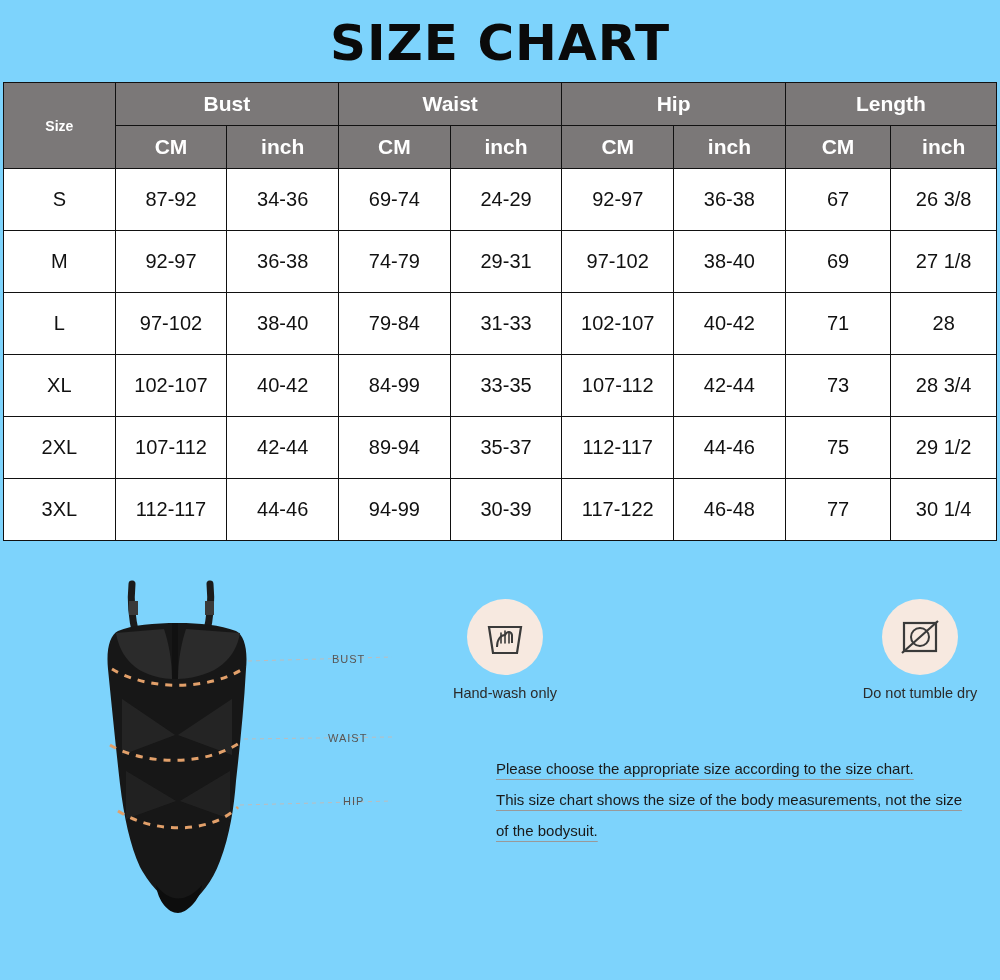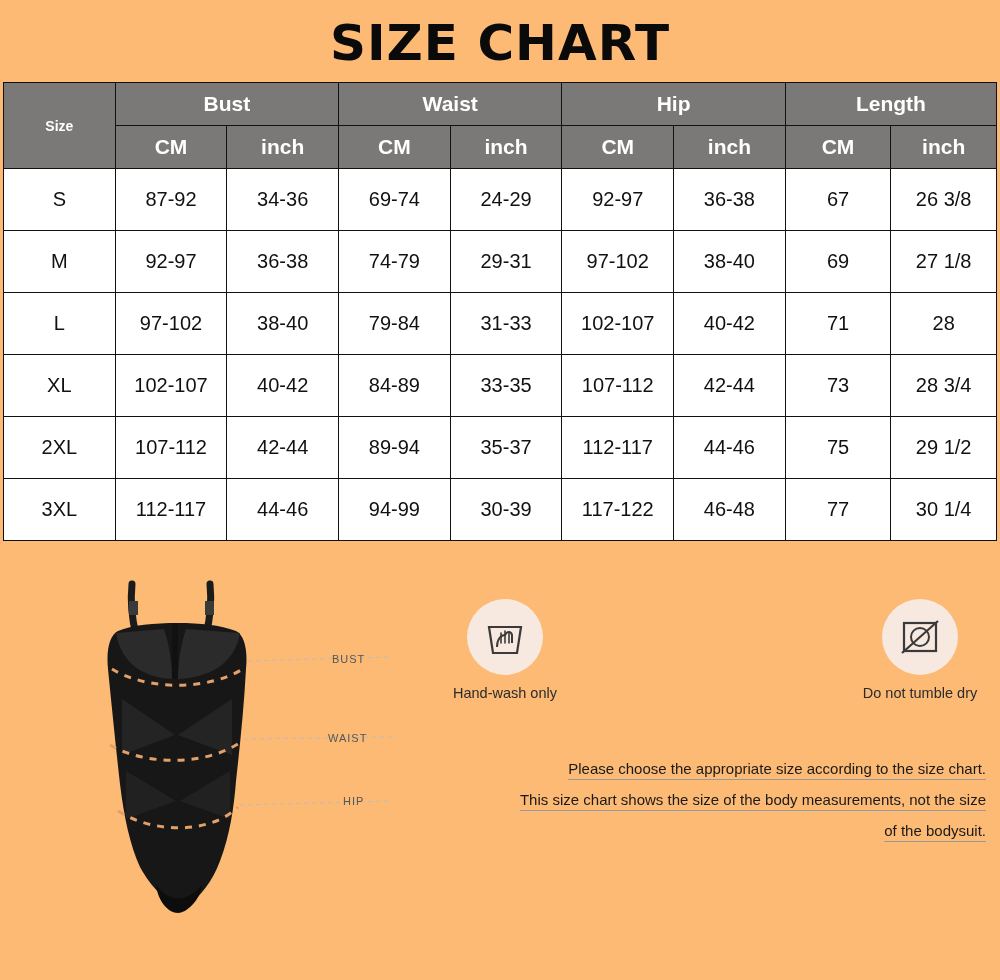--- a/index.html
+++ b/index.html
@@ -4,21 +4,21 @@
 <style>
   * { box-sizing: border-box; }
   html, body {
     margin: 0; padding: 0;
     width: 1000px; height: 980px;
     background: #ffffff;
     font-family: "Liberation Sans", sans-serif;
     color: #111;
     overflow: hidden;
   }
-  .page { position: relative; width: 1000px; height: 980px; background:#fdba74; }
+  .page { position: relative; width: 1000px; height: 980px; background:#7dd3fc; }
 
   
   .title {
     text-align: center;
     font-size: 50px;
     font-weight: 800;
     letter-spacing: 1px;
     padding-top: 14px;
     padding-bottom: 10px;
     color: #0a0a0a;
@@ -108,27 +108,26 @@
   }
   .care-caption {
     font-size: 14.5px;
     color: #2b2b2b;
     line-height: 1.2;
   }
 
   
   .notes {
     position: absolute;
-    left: 486px;
+    left: 496px;
     top: 212px;
     width: 500px;
     font-size: 15px;
     color: #1a1a1a;
     line-height: 31px;
-    text-align: right;
   }
   .notes .nline {
     display: block;
     text-decoration: underline;
     text-decoration-color: #999;
     text-underline-offset: 5px;
   }
   .notes .nline.last { display: inline-block; }
 </style>
 </head>
@@ -200,21 +199,21 @@
         <td>31-33</td>
         <td>102-107</td>
         <td>40-42</td>
         <td>71</td>
         <td>28</td>
       </tr>
       <tr>
         <td class="size-cell">XL</td>
         <td>102-107</td>
         <td>40-42</td>
-        <td>84-89</td>
+        <td>84-99</td>
         <td>33-35</td>
         <td>107-112</td>
         <td>42-44</td>
         <td>73</td>
         <td>28 3/4</td>
       </tr>
       <tr>
         <td class="size-cell">2XL</td>
         <td>107-112</td>
         <td>42-44</td>

